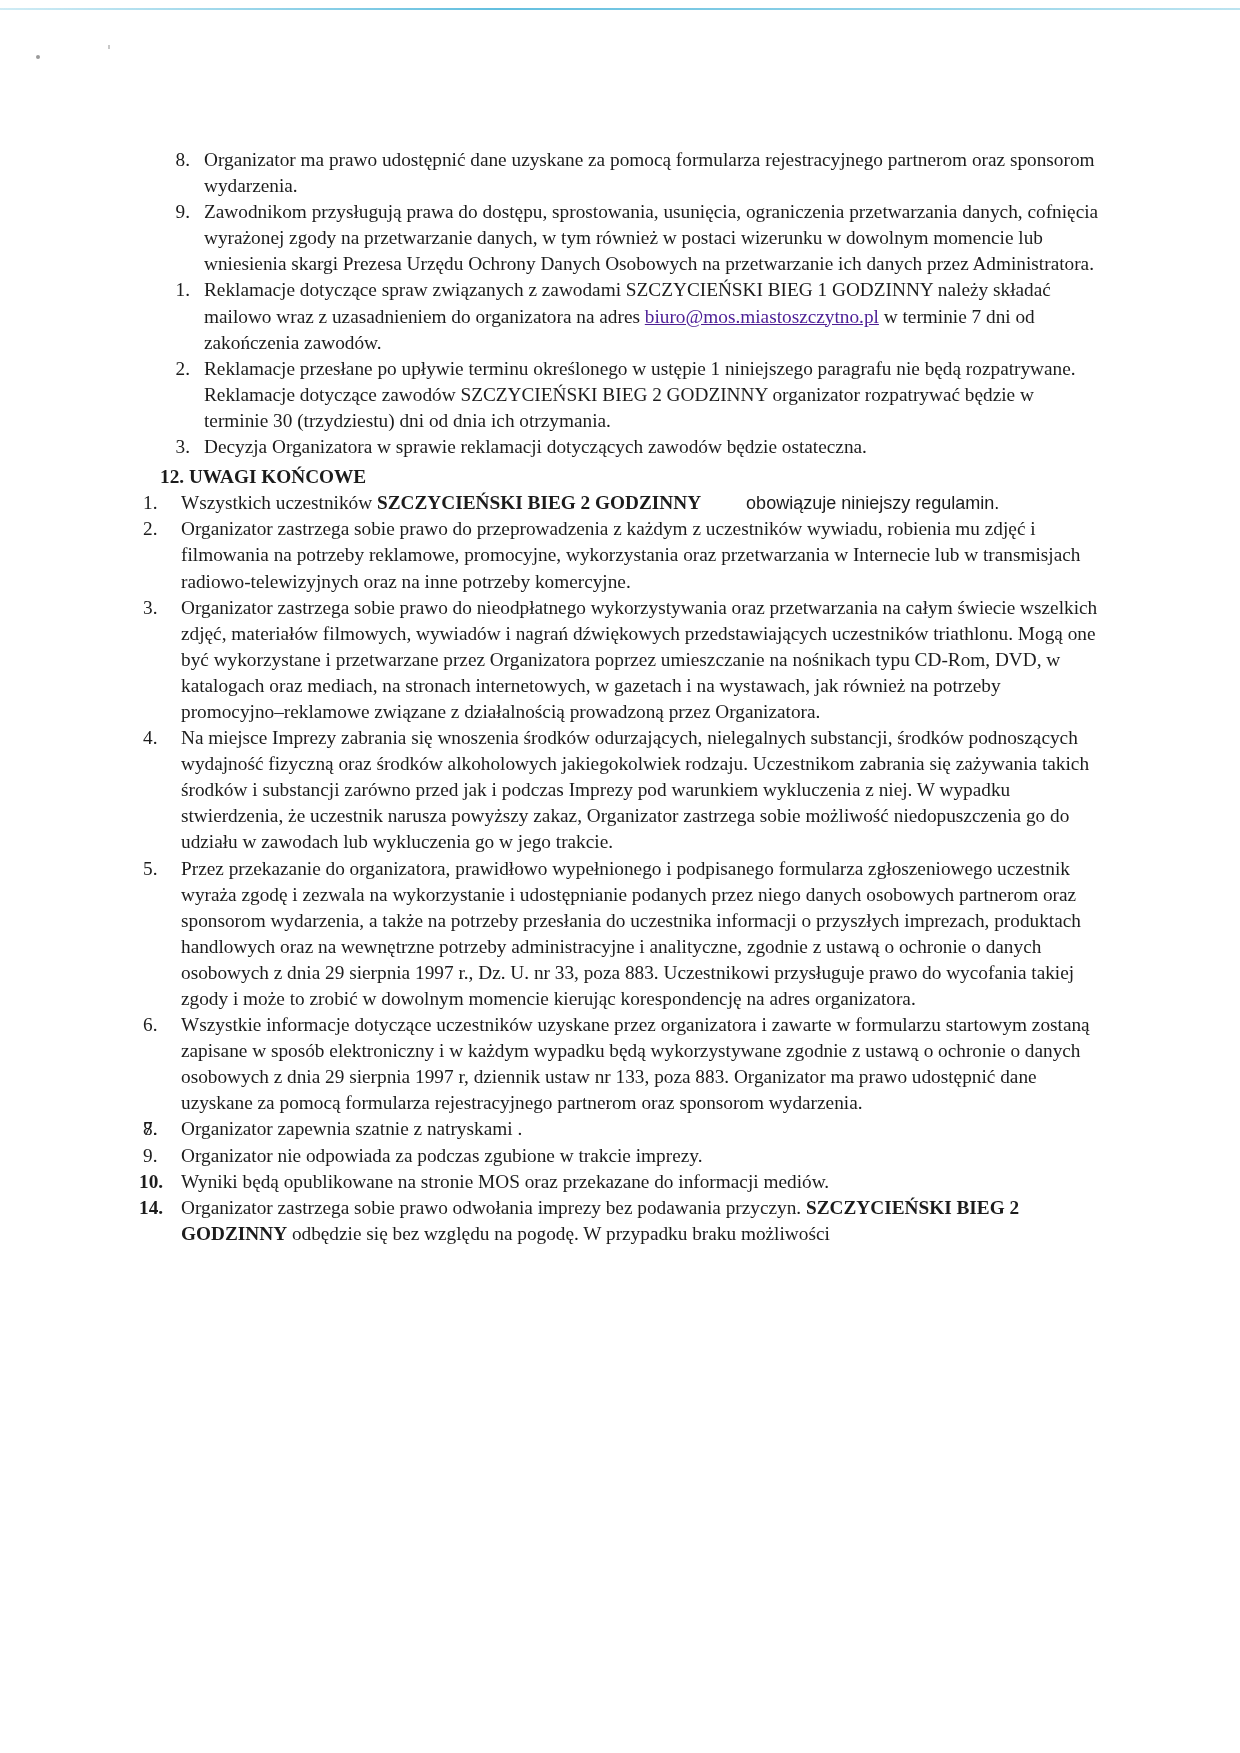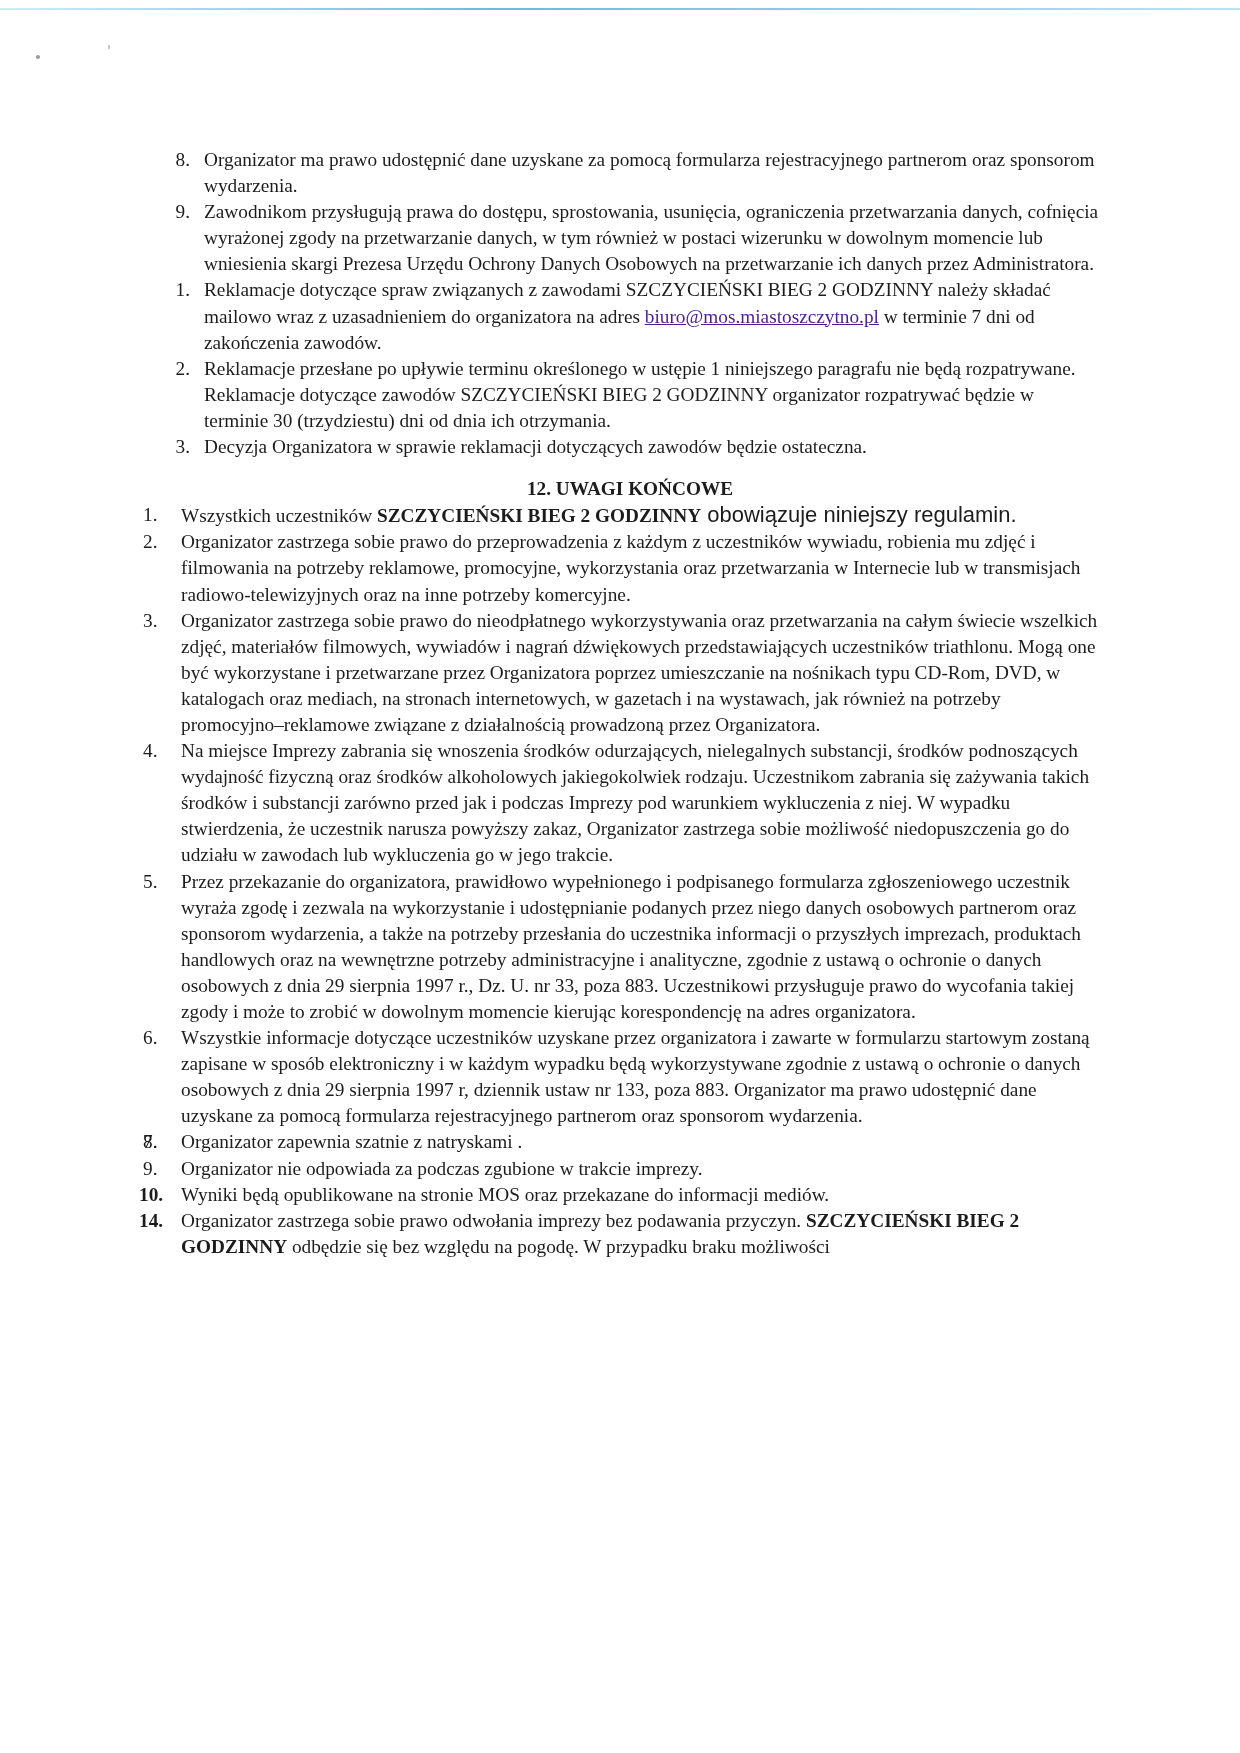--- a/index.html
+++ b/index.html
@@ -23,21 +23,21 @@
   .cont { padding-left: 44px; }
   .section-title { font-weight: bold; margin-top: 17px; position: relative; padding-left: 0; }
   .s12 .item { padding-left: 22px; margin-left: 0; }
   .s12 { margin-left: -17px; }
   .s12 .item .num { width: 14px; text-align: right; left: 0; }
   .s12 .item.two .num { width: 18px; left: -4px; font-weight: bold; }
   .s12 .item { padding-left: 38px; }
   .s12 .section-title { padding-left: 17px; }
   a.email { color: #4c1d95; }
   b { font-weight: bold; }
-  .sans { font-family: "Liberation Sans", "DejaVu Sans", sans-serif; font-size: 22px; }
+  .sans { font-family: "Liberation Sans", "DejaVu Sans", sans-serif; font-size: 18px; margin-left: 40px; }
 </style>
 </head>
 <body>
 
 <div class="scan-line"></div>
 <div class="speck"></div>
 <div class="speck2"></div>
 
 <div class="page">
 
@@ -45,33 +45,33 @@
     <span class="num">8.</span>
     <span>Organizator ma prawo udostępnić dane uzyskane za pomocą formularza rejestracyjnego partnerom oraz sponsorom wydarzenia.</span>
   </div>
   <div class="item">
     <span class="num">9.</span>
     <span>Zawodnikom przysługują prawa do dostępu, sprostowania, usunięcia, ograniczenia przetwarzania danych, cofnięcia wyrażonej zgody na przetwarzanie danych, w tym również w postaci wizerunku w dowolnym momencie lub wniesienia skargi Prezesa Urzędu Ochrony Danych Osobowych na przetwarzanie ich danych przez Administratora.</span>
   </div>
 
   <div class="item">
     <span class="num">1.</span>
-    <span>Reklamacje dotyczące spraw związanych z zawodami SZCZYCIEŃSKI BIEG 2 GODZINNY należy składać mailowo wraz z uzasadnieniem do organizatora na adres </span><a class="email" href="#">biuro@mos.miastoszczytno.pl</a><span> w terminie 7 dni od zakończenia zawodów.</span>
+    <span>Reklamacje dotyczące spraw związanych z zawodami SZCZYCIEŃSKI BIEG 1 GODZINNY należy składać mailowo wraz z uzasadnieniem do organizatora na adres </span><a class="email" href="#">biuro@mos.miastoszczytno.pl</a><span> w terminie 7 dni od zakończenia zawodów.</span>
   </div>
   <div class="item">
     <span class="num">2.</span>
     <span>Reklamacje przesłane po upływie terminu określonego w ustępie 1 niniejszego paragrafu nie będą rozpatrywane. Reklamacje dotyczące zawodów SZCZYCIEŃSKI BIEG 2 GODZINNY organizator rozpatrywać będzie w terminie 30 (trzydziestu) dni od dnia ich otrzymania.</span>
   </div>
   <div class="item">
     <span class="num">3.</span>
     <span>Decyzja Organizatora w sprawie reklamacji dotyczących zawodów będzie ostateczna.</span>
   </div>
 
   <div class="s12">
-    <div class="section-title" style="margin-top:16px;text-align:center;">12. UWAGI KOŃCOWE</div>
+    <div class="section-title" style="margin-top:4px;">12. UWAGI KOŃCOWE</div>
     <div class="item">
       <span class="num">1.</span>
       <span>Wszystkich uczestników </span><b>SZCZYCIEŃSKI BIEG 2 GODZINNY</b><span class="sans"> obowiązuje niniejszy regulamin.</span>
     </div>
     <div class="item">
       <span class="num">2.</span>
       <span>Organizator zastrzega sobie prawo do przeprowadzenia z każdym z uczestników wywiadu, robienia mu zdjęć i filmowania na potrzeby reklamowe, promocyjne, wykorzystania oraz przetwarzania w Internecie lub w transmisjach radiowo-telewizyjnych oraz na inne potrzeby komercyjne.</span>
     </div>
     <div class="item">
       <span class="num">3.</span>

